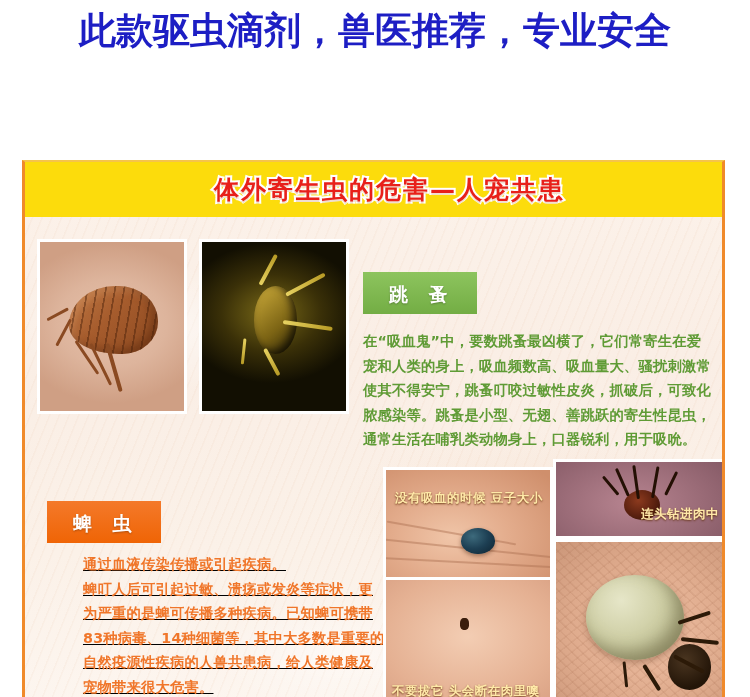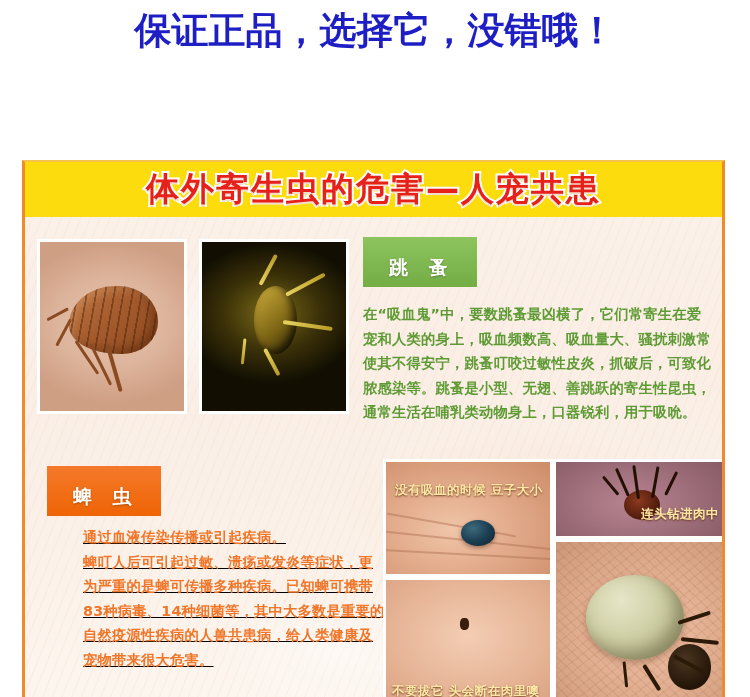--- a/index.html
+++ b/index.html
@@ -50,28 +50,29 @@
   
   .banner{
     position:absolute;left:0;top:0;
     width:100%;height:55px;
     background:#fcdc0c;
     z-index:3;
   }
   .banner-title{
     position:absolute;left:0;top:0;width:100%;height:55px;
     display:flex;align-items:center;justify-content:center;
-    font-size:33px;font-weight:bold;
+    font-size:25px;font-weight:bold;
     color:#e8201a;
     letter-spacing:2px;
     white-space:nowrap;
     -webkit-text-stroke:4px #ffffff;
     paint-order:stroke fill;
     text-shadow:0 2px 0 rgba(180,90,20,.20);
     font-family:"DejaVu Sans","Liberation Sans",sans-serif;
+    padding-left:16px;
   }
 
   
   .content{position:absolute;left:0;top:55px;width:100%;height:505px;z-index:2;}
 
   
   .flea-row{position:absolute;left:0;top:22px;width:100%;height:190px;}
 
   .photo{
     position:absolute;
@@ -114,22 +115,23 @@
   }
   .leg2{position:absolute;background:linear-gradient(90deg,#e7d262,#b79a24);border-radius:3px;transform-origin:left center;}
 
   .flea-text{
     position:absolute;left:338px;top:-2px;width:350px;
   }
   .tag{
     display:inline-block;
     color:#ffffff;font-weight:bold;font-size:19px;
     letter-spacing:7px;
-    padding:18px 22px 6px 26px;
+    padding:10px 22px 6px 26px;
     text-shadow:0 1px 2px rgba(0,0,0,.28);
+    margin-top:35px;
   }
   .tag-green{background:linear-gradient(180deg,#8dc45e,#73ad44);}
   .tag-orange{background:linear-gradient(180deg,#f4792a,#ef6405);}
 
   .body-text{
     font-size:14.3px;
     line-height:24.5px;
     font-weight:bold;
     letter-spacing:.2px;
     margin-top:9px;
@@ -151,21 +153,21 @@
     position:absolute;
     color:#ffe9a8;
     font-weight:bold;
     font-size:12.5px;
     letter-spacing:.5px;
     text-shadow:0 1px 2px rgba(90,40,0,.85);
     white-space:nowrap;
   }
 
   
-  .cell-a{left:0;top:0;width:170px;height:118px;}
+  .cell-a{left:0;top:8px;width:170px;height:118px;}
   .cell-a .art{
     background:
       radial-gradient(ellipse 130px 90px at 40% 60%, #f0c5a8 0%, #e3ac8c 45%, #cf8f6c 100%);
   }
   .palm-line{position:absolute;height:1.5px;background:rgba(170,110,80,.45);border-radius:2px;}
   .tick-unfed{
     position:absolute;left:46%;top:52%;width:34px;height:26px;
     border-radius:50% 50% 48% 48%;
     background:radial-gradient(ellipse at 35% 32%, #3d6a7c 0%, #1d3f53 50%, #0d222f 100%);
     box-shadow:0 2px 4px rgba(70,30,10,.45);
@@ -218,21 +220,21 @@
     position:absolute;right:8%;bottom:10%;width:26%;height:28%;
     border-radius:50%;
     background:radial-gradient(circle at 40% 35%, #4a3520 0%, #231508 70%);
   }
   .leg3{position:absolute;background:#2c1a08;border-radius:2px;transform-origin:left center;}
 </style>
 </head>
 <body>
 
 <div class="headline">
-  <span class="headline-line">保证正品，选择它，没错哦！</span>
+  <span class="headline-line">此款驱虫滴剂，兽医推荐，专业安全</span>
 </div>
 
 <div class="panel">
 
   <div class="banner">
     <div class="banner-title">体外寄生虫的危害—人宠共患</div>
   </div>
 
   <div class="content">
 

